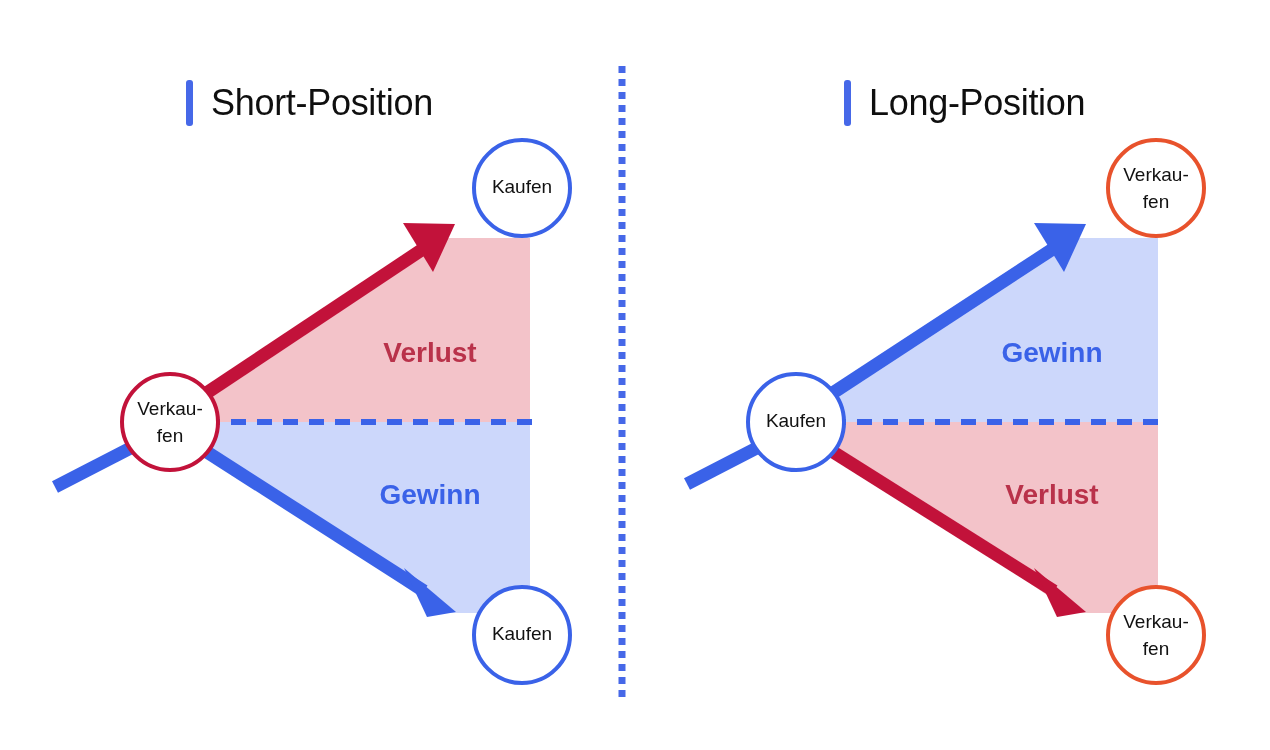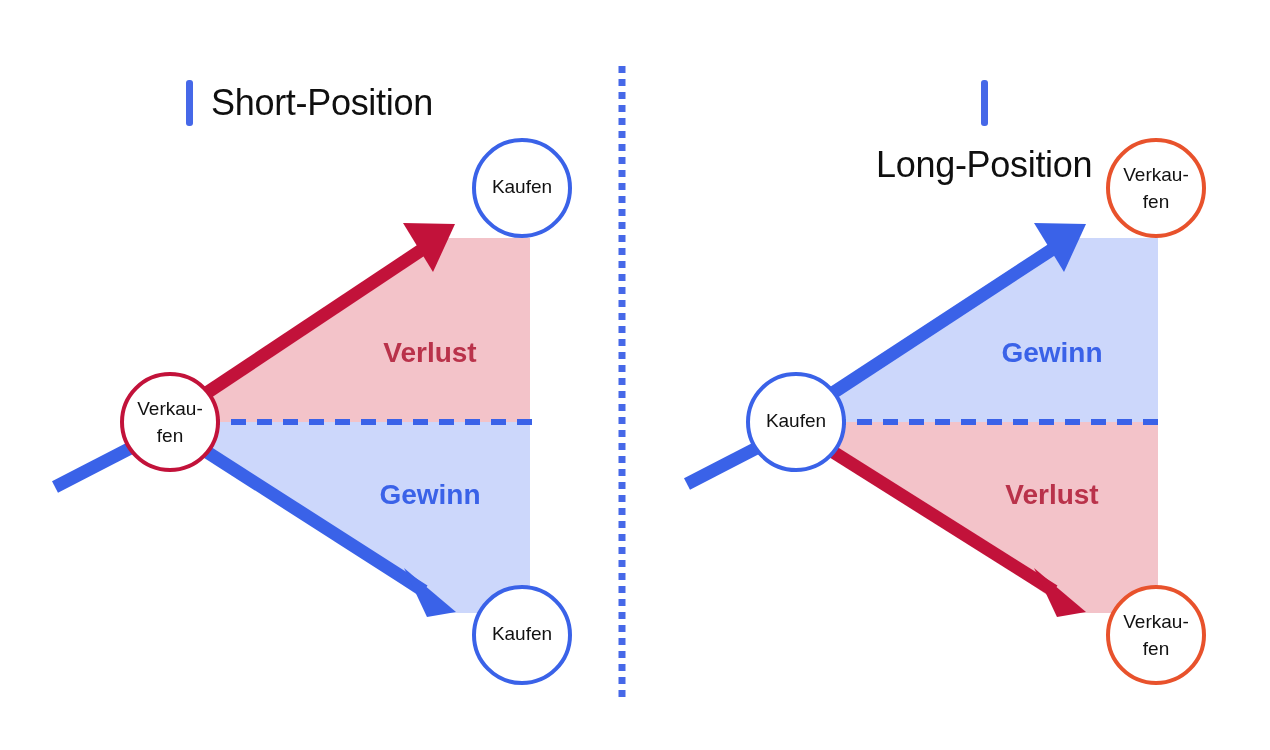--- a/index.html
+++ b/index.html
@@ -35,21 +35,21 @@
   }
   .title-text {
     font-size: 36px;
     color: #0f0f0f;
     font-family: "Liberation Sans", sans-serif;
     white-space: nowrap;
     letter-spacing: -0.3px;
     text-align: center;
   }
   #title-left { left: 186px; top: 80px; }
-  #title-right { left: 876px; top: 80px; flex-direction: column; }
+  #title-right { left: 844px; top: 80px; }
 
   svg.diagram {
     position: absolute;
     left: 0;
     top: 0;
     width: 1270px;
     height: 750px;
   }
   .node-label {
     font-family: "Liberation Sans", sans-serif;

